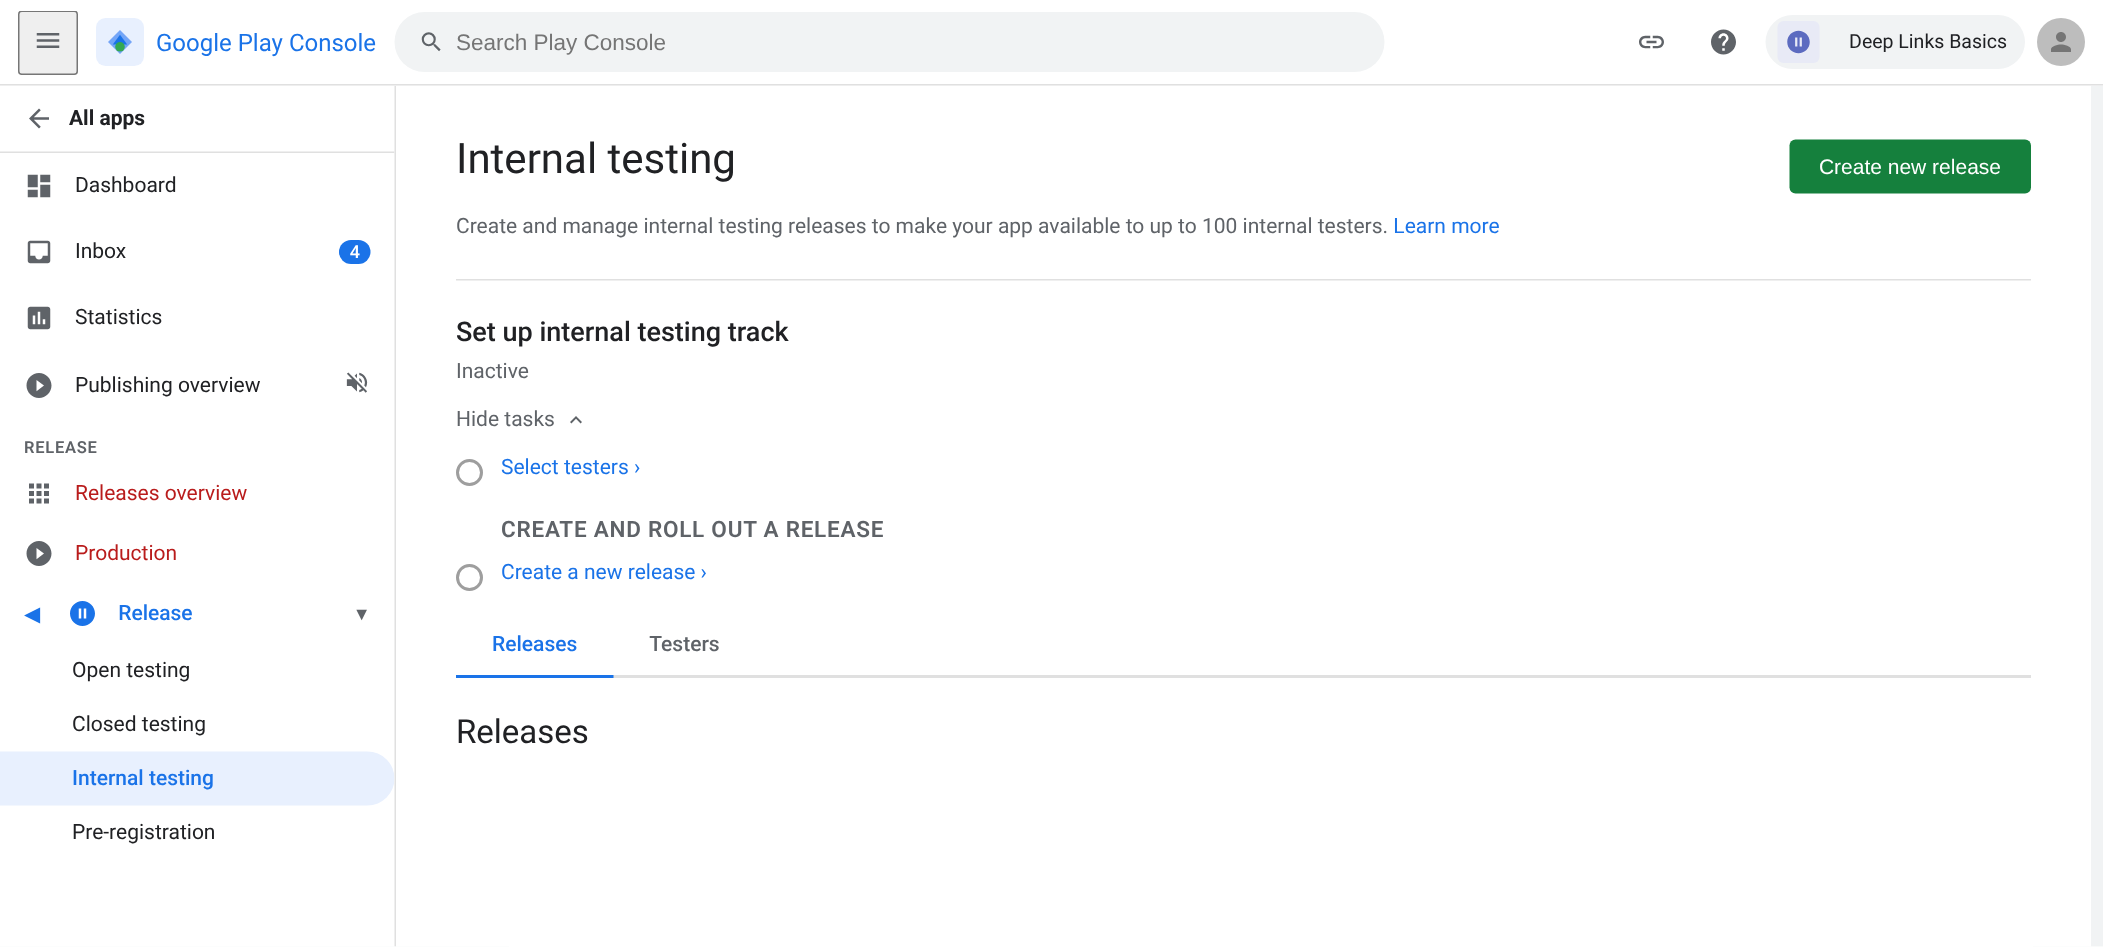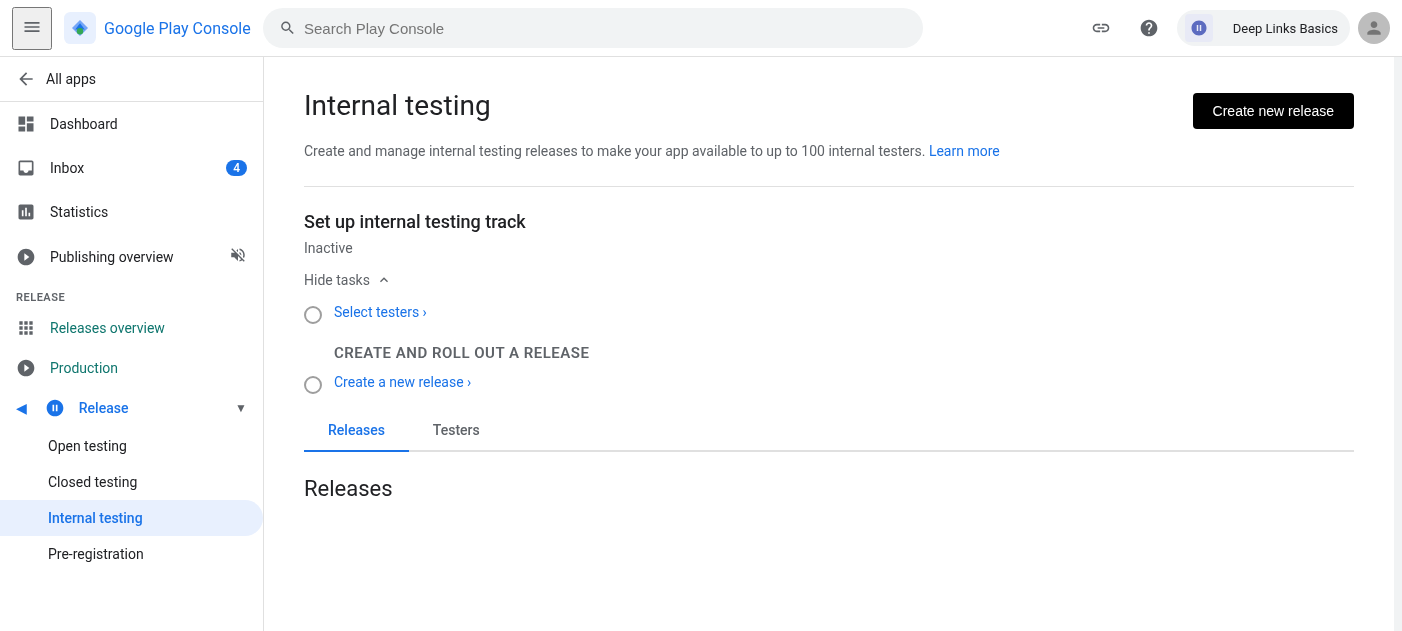--- a/index.html
+++ b/index.html
@@ -36,21 +36,21 @@
     .layout { display: flex; flex: 1; overflow: hidden; }
 
     
     .sidebar {
       width: 264px; background: #fff; border-right: 1px solid #e0e0e0;
       display: flex; flex-direction: column; flex-shrink: 0; overflow-y: auto;
     }
     .sidebar-all-apps {
       display: flex; align-items: center; gap: 10px; padding: 12px 16px;
       cursor: pointer; font-size: 14px; color: #202124; border-bottom: 1px solid #e0e0e0;
-      font-weight: 400;
+      font-weight: 700;
     }
     .sidebar-nav-item {
       display: flex; align-items: center; gap: 14px; padding: 12px 16px;
       cursor: pointer; font-size: 14px; color: #202124; position: relative;
     }
     .sidebar-nav-icon { width: 20px; height: 20px; display: flex; align-items: center; justify-content: center; color: #5f6368; flex-shrink: 0; }
     .badge {
       margin-left: auto; background: #1a73e8; color: #fff; border-radius: 10px;
       padding: 1px 7px; font-size: 12px; font-weight: 500;
     }
@@ -58,35 +58,35 @@
       padding: 12px 16px 4px; font-size: 11px; font-weight: 600; color: #5f6368;
       text-transform: uppercase; letter-spacing: 0.5px;
     }
     .sidebar-sub-item {
       display: flex; align-items: center; gap: 14px; padding: 10px 16px 10px 48px;
       cursor: pointer; font-size: 14px; color: #202124;
     }
     .sidebar-sub-item.active { color: #1a73e8; background: #e8f0fe; border-radius: 0 24px 24px 0; font-weight: 500; }
     .sidebar-parent-item {
       display: flex; align-items: center; gap: 14px; padding: 10px 16px;
-      cursor: pointer; font-size: 14px; color: #0f766e;
+      cursor: pointer; font-size: 14px; color: #b91c1c;
     }
     .sidebar-parent-item.active { color: #1a73e8; font-weight: 500; }
     .chevron-icon { margin-left: auto; font-size: 12px; color: #5f6368; }
 
     
     .main-content { flex: 1; overflow-y: auto; background: #fff; padding: 32px 40px; }
 
     .page-header { display: flex; align-items: flex-start; justify-content: space-between; margin-bottom: 12px; }
     .page-title { font-size: 28px; font-weight: 400; color: #202124; }
     .page-description { font-size: 14px; color: #5f6368; margin-bottom: 24px; line-height: 1.5; }
     .page-description a { color: #1a73e8; text-decoration: none; }
 
     .create-release-btn {
-      background: #000000; color: #fff; border: none; border-radius: 4px;
+      background: #15803d; color: #fff; border: none; border-radius: 4px;
       padding: 10px 20px; font-size: 14px; font-weight: 500; cursor: pointer;
       white-space: nowrap; flex-shrink: 0; margin-top: 4px;
     }
 
     .divider { border: none; border-top: 1px solid #e0e0e0; margin: 0 0 24px 0; }
 
     .section-title { font-size: 18px; font-weight: 500; color: #202124; margin-bottom: 8px; }
     .status-text { font-size: 14px; color: #5f6368; margin-bottom: 16px; }
 
     .hide-tasks-row { display: flex; align-items: center; gap: 6px; cursor: pointer; color: #5f6368; font-size: 14px; margin-bottom: 16px; }

